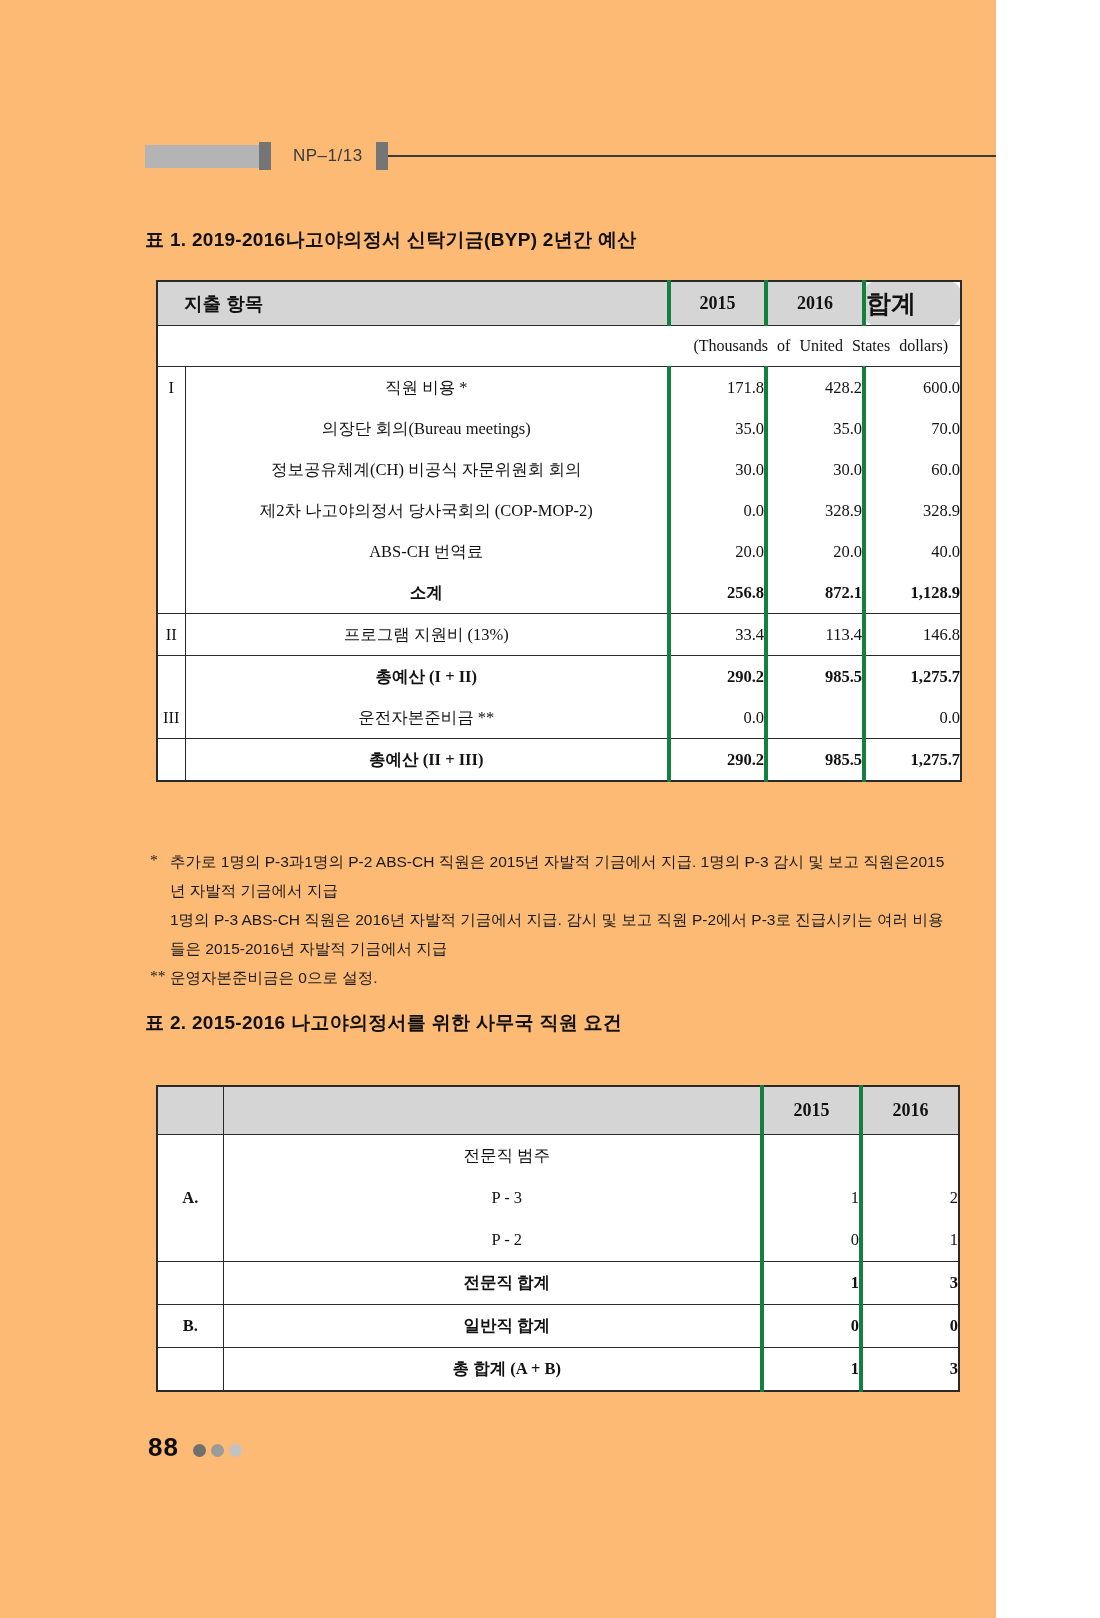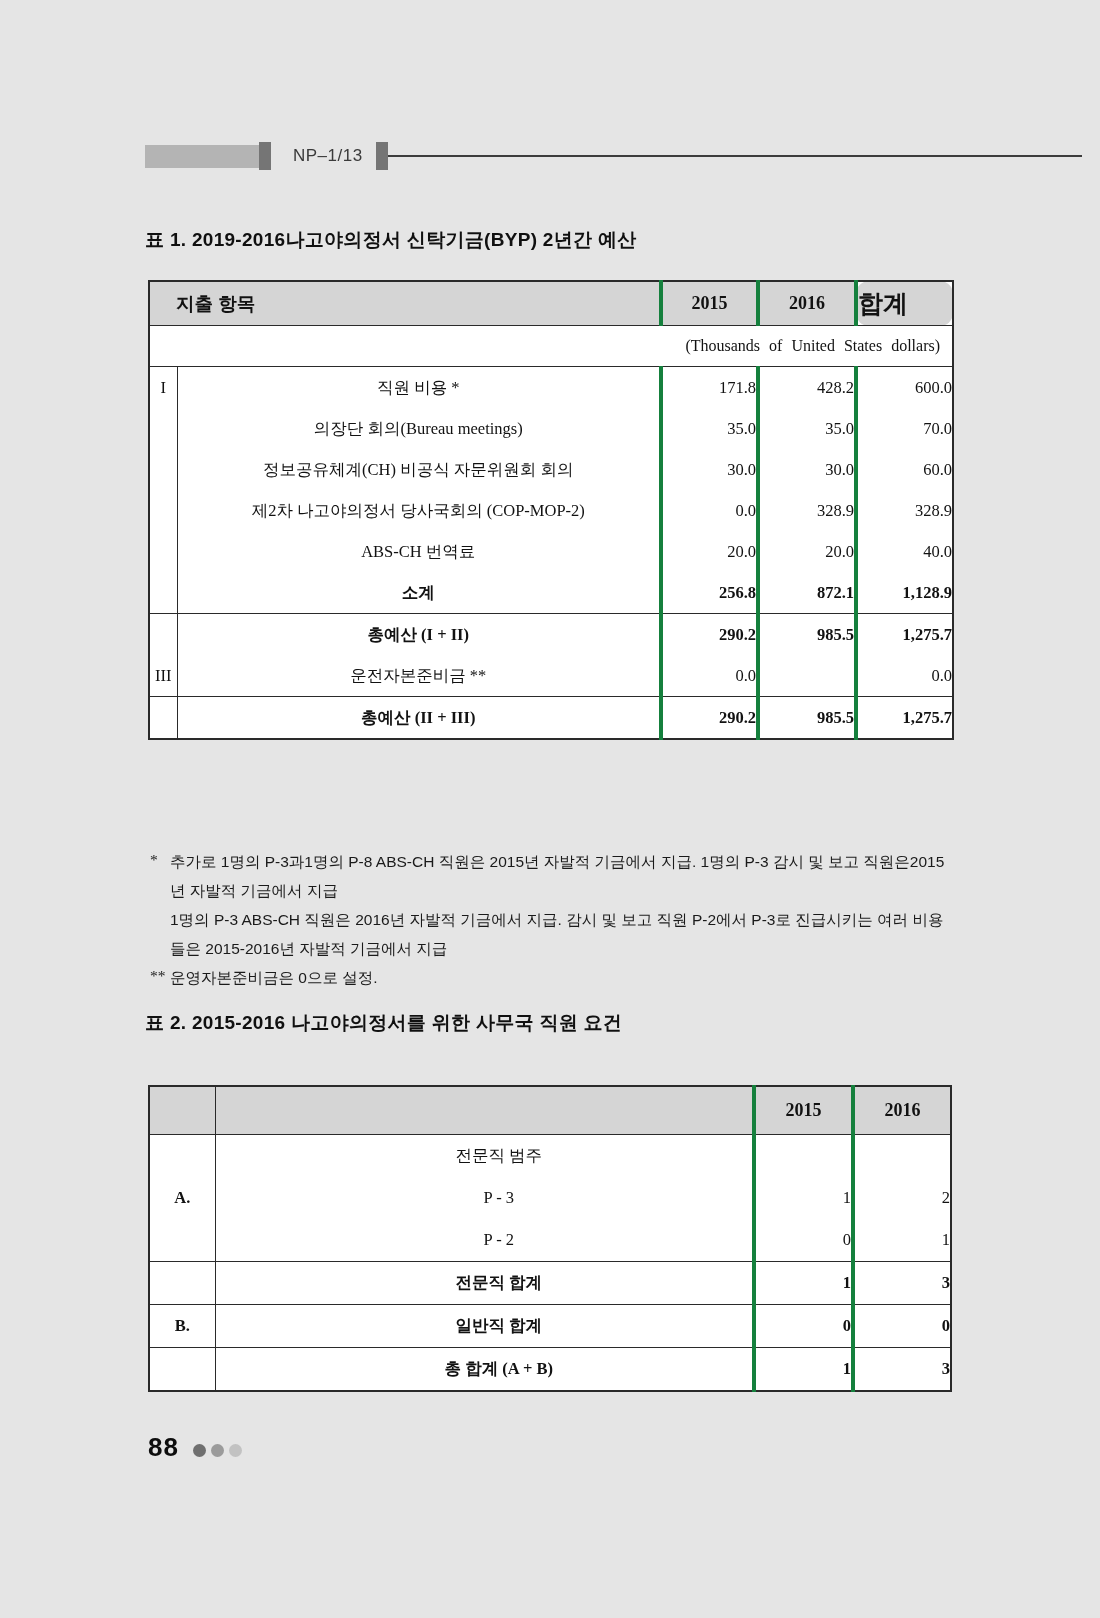--- a/index.html
+++ b/index.html
@@ -1,17 +1,17 @@
 <!DOCTYPE html>
 <html><head>
 <meta charset="utf-8">
 <style>
   html,body { margin:0; padding:0; background:#ffffff; }
   .page {
-    position:relative; width:1100px; height:1618px; background:#e5e5e5;
+    position:relative; width:996px; height:1618px; background:#fdba74;
     font-family:"Liberation Sans", sans-serif; color:#141414; overflow:hidden;
   }
 
   
   .hbar   { position:absolute; left:145px; top:145px; width:114px; height:23px; background:#b4b4b4; }
   .hblock { position:absolute; top:142px; width:12px; height:28px; background:#757575; }
   .hblock.b1 { left:259px; }
   .hblock.b2 { left:376px; }
   .doc-code {
     position:absolute; left:293px; top:146px; font-size:17px; letter-spacing:0.5px; color:#3a3a3a;
@@ -21,21 +21,21 @@
 
   
   .tbl-title {
     position:absolute; left:145px; margin:0; font-size:19px; font-weight:bold;
     font-family:"Liberation Sans", sans-serif; color:#101010; letter-spacing:0.3px;
   }
   .t1-title { top:227px; }
   .t2-title { top:1010px; }
 
   
-  table.doc { position:absolute; border-collapse:collapse; table-layout:fixed; background:#fff; }
+  table.doc { position:absolute; border-collapse:collapse; table-layout:fixed; background:#fff;margin-left:8px; }
   table.doc { border:2px solid #2a2a2a; }
   table.doc td { padding:0; vertical-align:middle; font-size:16.5px; color:#121212; }
   td.gray { background:#d5d5d5; }
   td.vl { border-left:4px solid #15803d; }
   td.nl { border-right:1px solid #2a2a2a; }   
   tr.sep td { border-top:1.5px solid #2a2a2a; }
   tr.hsep td { border-bottom:1.5px solid #2a2a2a; }
 
   .num-cell  { text-align:center; font-family:"Liberation Serif", serif; }
   .label-cell{ text-align:center; padding-left:25px;
@@ -149,20 +149,27 @@
         <td class="val-cell vl">20.0</td>
         <td class="val-cell vl">40.0</td>
       </tr>
       <tr class="bold-row">
         <td class="num-cell nl"></td>
         <td class="label-cell">소계</td>
         <td class="val-cell vl">256.8</td>
         <td class="val-cell vl">872.1</td>
         <td class="val-cell vl">1,128.9</td>
       </tr>
+      <tr class="sep">
+        <td class="num-cell nl">II</td>
+        <td class="label-cell">프로그램 지원비 (13%)</td>
+        <td class="val-cell vl">33.4</td>
+        <td class="val-cell vl">113.4</td>
+        <td class="val-cell vl">146.8</td>
+      </tr>
       <tr class="sep bold-row">
         <td class="num-cell nl"></td>
         <td class="label-cell">총예산 (I + II)</td>
         <td class="val-cell vl">290.2</td>
         <td class="val-cell vl">985.5</td>
         <td class="val-cell vl">1,275.7</td>
       </tr>
       <tr>
         <td class="num-cell nl">III</td>
         <td class="label-cell">운전자본준비금 **</td>
@@ -176,21 +183,21 @@
         <td class="val-cell vl">290.2</td>
         <td class="val-cell vl">985.5</td>
         <td class="val-cell vl">1,275.7</td>
       </tr>
     </tbody>
   </table>
 
   <div class="footnotes">
     <p class="fnote">
       <span class="marker">*</span>
-      <span>추가로 1명의 P-3과1명의 P-8 ABS-CH 직원은 2015년 자발적 기금에서 지급. 1명의 P-3 감시 및 보고 직원은2015년 자발적 기금에서 지급</span>
+      <span>추가로 1명의 P-3과1명의 P-2 ABS-CH 직원은 2015년 자발적 기금에서 지급. 1명의 P-3 감시 및 보고 직원은2015년 자발적 기금에서 지급</span>
     </p>
     <p class="fnote cont">
       <span>1명의 P-3 ABS-CH 직원은 2016년 자발적 기금에서 지급. 감시 및 보고 직원 P-2에서 P-3로 진급시키는 여러 비용들은 2015-2016년 자발적 기금에서 지급</span>
     </p>
     <p class="fnote">
       <span class="marker">**</span>
       <span>운영자본준비금은 0으로 설정.</span>
     </p>
   </div>
 

